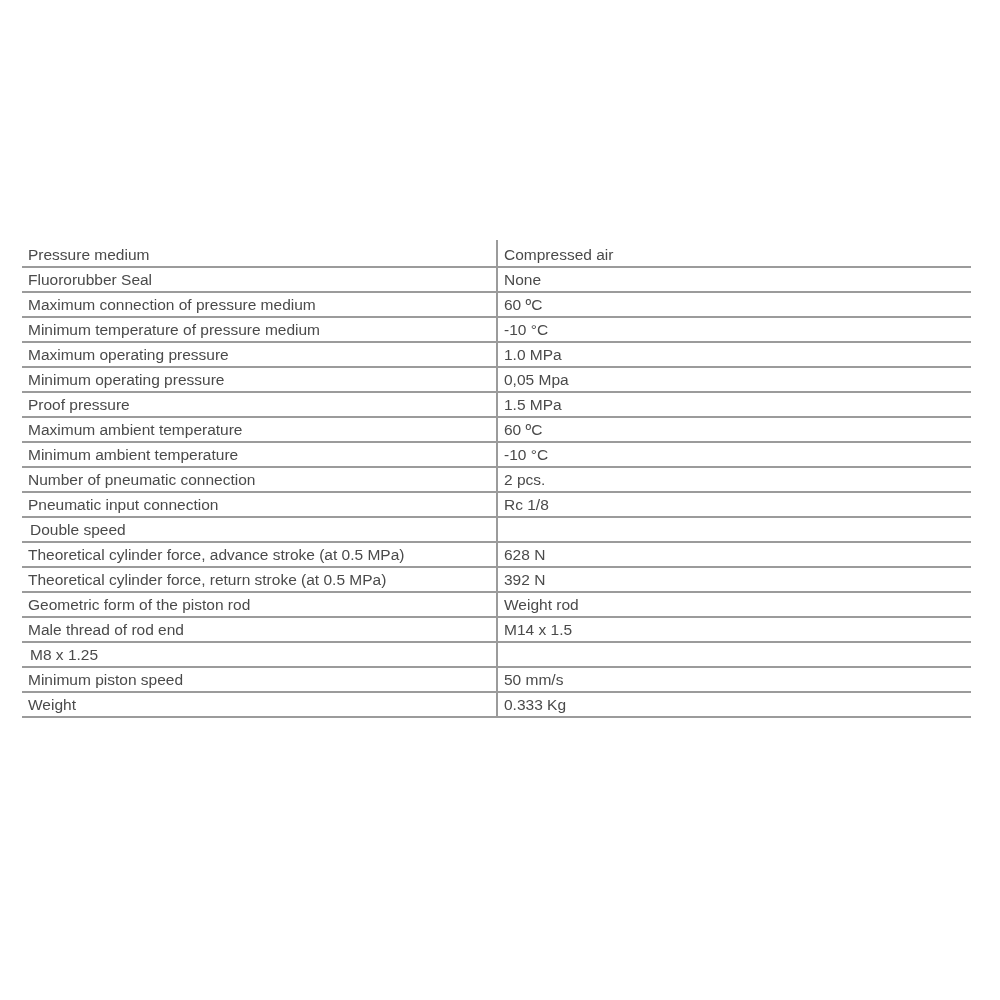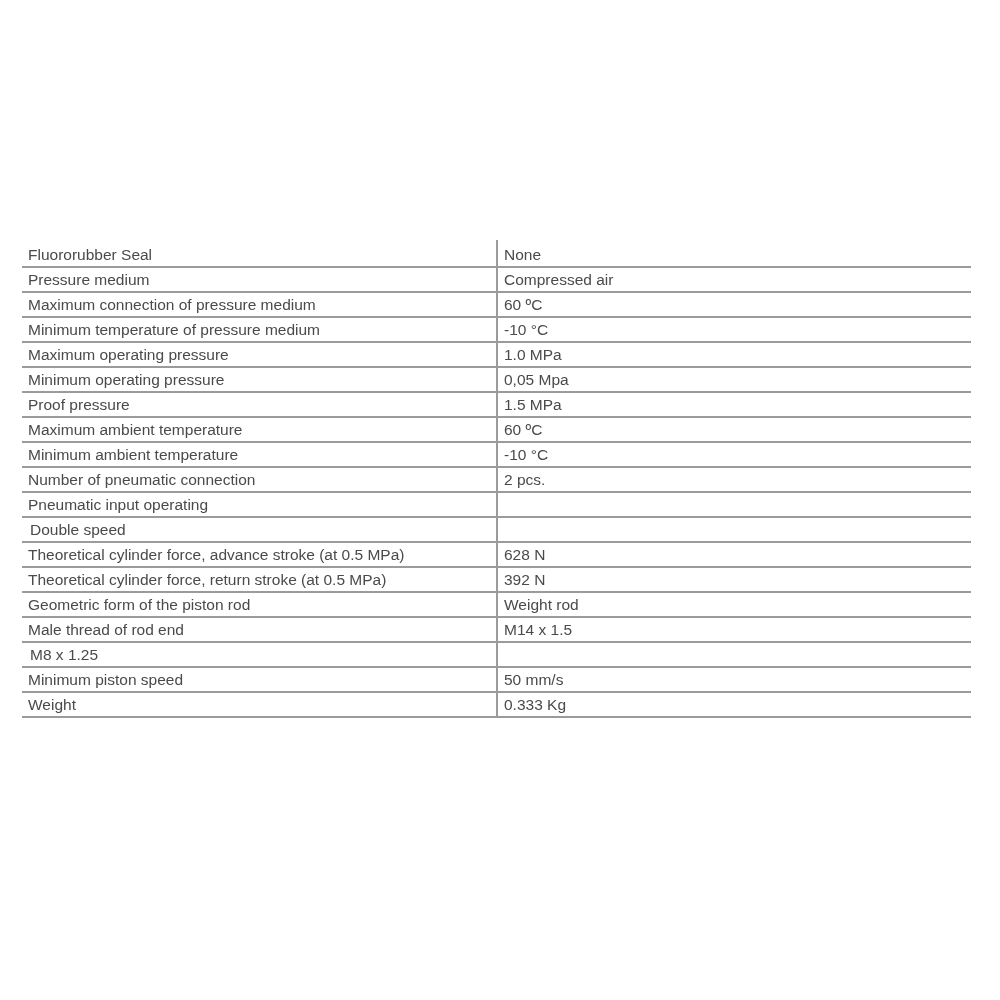--- a/index.html
+++ b/index.html
@@ -50,27 +50,27 @@
     padding-left: 8px;
   }
 </style>
 </head>
 <body>
 
 <div class="spec-table">
   <div class="divider"></div>
   <div id="rows-container">
   <div class="row">
-    <div class="cell label">Fluororubber Seal</div>
-    <div class="cell value">None</div>
+    <div class="cell label">Pressure medium</div>
+    <div class="cell value">Compressed air</div>
   </div>
 
   <div class="row">
-    <div class="cell label">Pressure medium</div>
-    <div class="cell value">Compressed air</div>
+    <div class="cell label">Fluororubber Seal</div>
+    <div class="cell value">None</div>
   </div>
 
   <div class="row">
     <div class="cell label">Maximum connection of pressure medium</div>
     <div class="cell value">60 ºC</div>
   </div>
 
   <div class="row">
     <div class="cell label">Minimum temperature of pressure medium</div>
     <div class="cell value">-10 °C</div>
@@ -100,21 +100,22 @@
     <div class="cell label">Minimum ambient temperature</div>
     <div class="cell value">-10 °C</div>
   </div>
 
   <div class="row">
     <div class="cell label">Number of pneumatic connection</div>
     <div class="cell value">2 pcs.</div>
   </div>
 
   <div class="row">
-    <div class="cell label">Pneumatic input operating</div>
+    <div class="cell label">Pneumatic input connection</div>
+    <div class="cell value">Rc 1/8</div>
   </div>
 
   <div class="row">
     <div class="cell value">Double speed</div>
   </div>
 
   <div class="row">
     <div class="cell label">Theoretical cylinder force, advance stroke (at 0.5 MPa)</div>
     <div class="cell value">628 N</div>
   </div>

